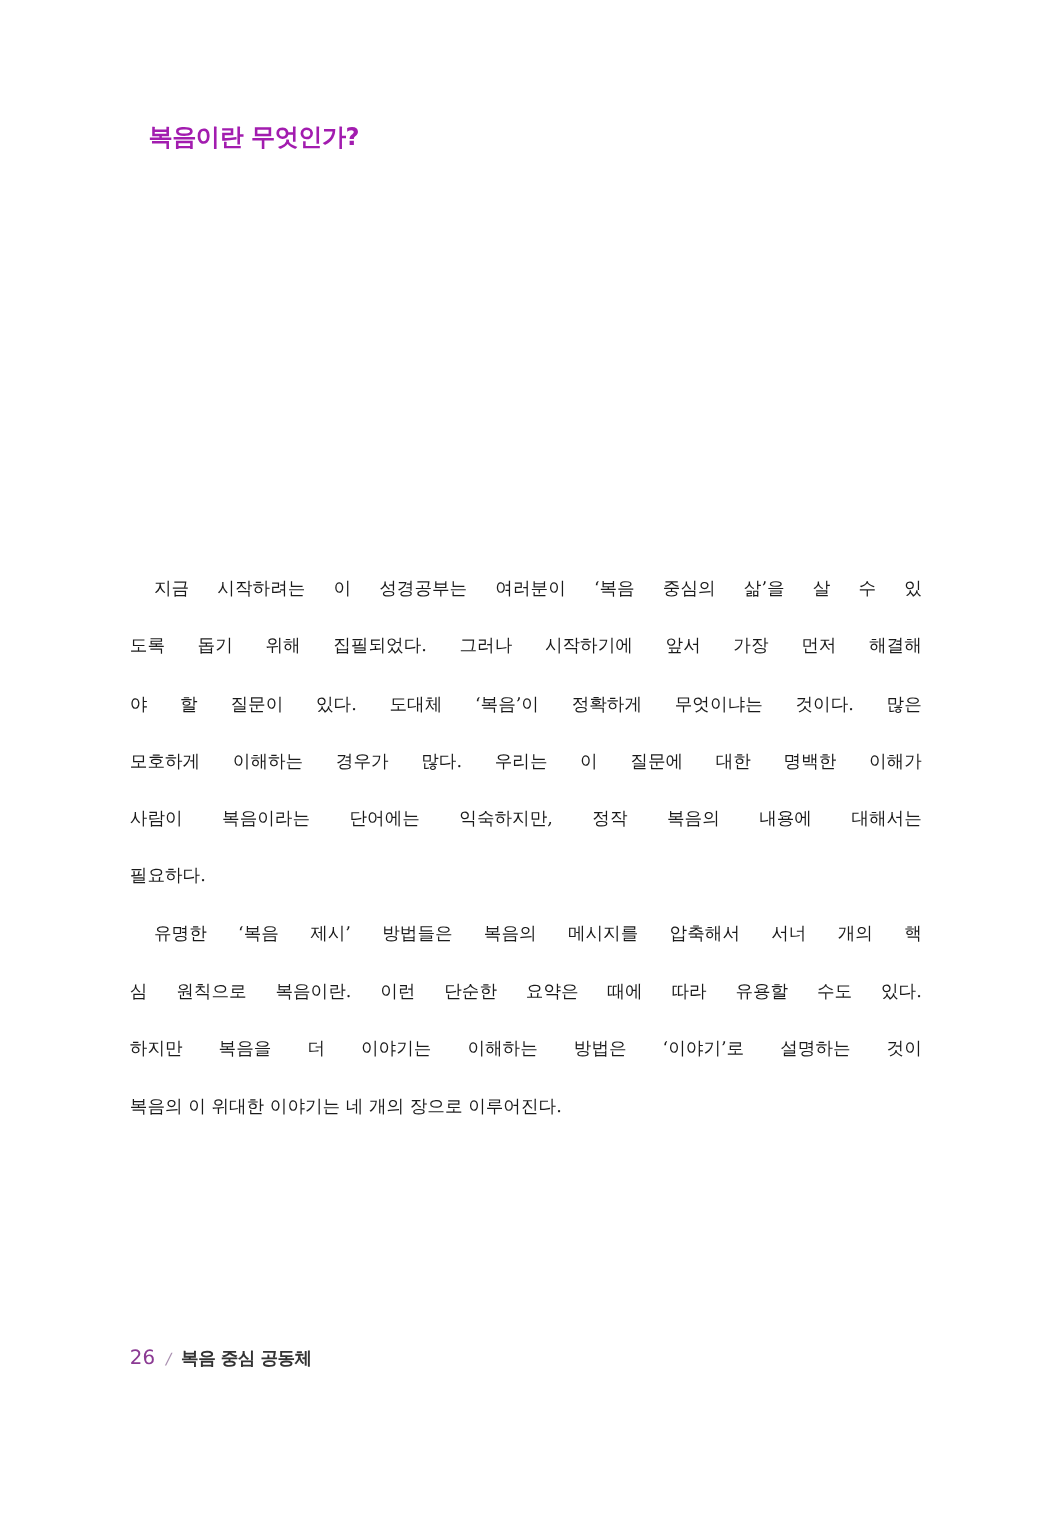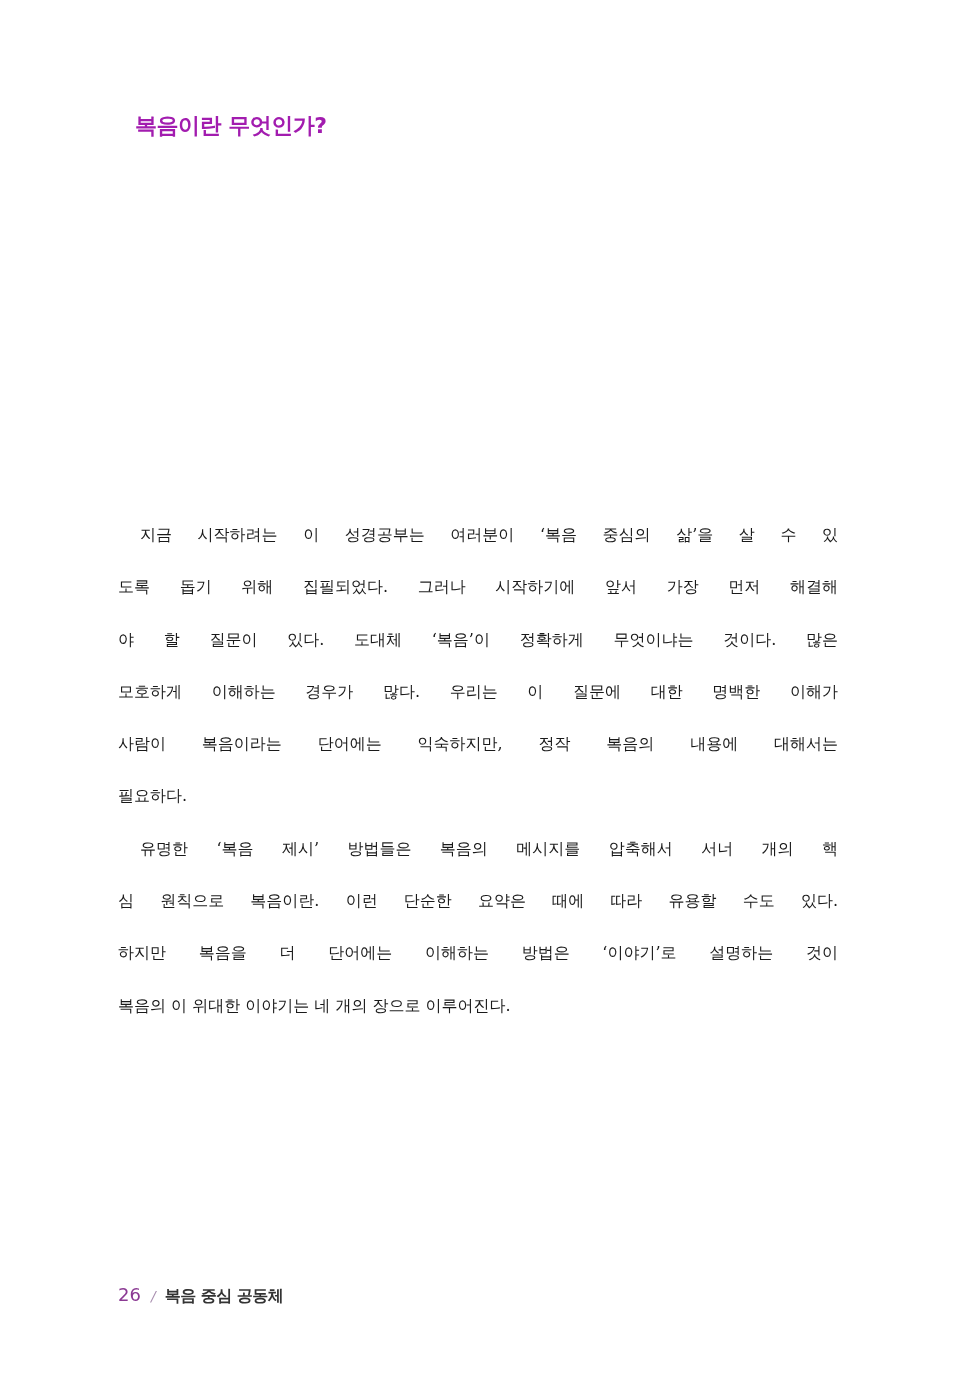--- a/index.html
+++ b/index.html
@@ -37,21 +37,21 @@
     line-height: 52.3px;
     text-align: justify;
     text-align-last: justify;
     overflow: hidden;
   }
   .body-line.indent { text-indent: 22px; }
   .body-line.last { text-align-last: left; }
   .footer {
     position: absolute;
     left: 118px;
-    top: 1284px;
+    top: 1224px;
     display: flex;
     align-items: baseline;
     font-family: "DejaVu Sans", "Liberation Sans", sans-serif;
   }
   .page-number {
     color: #8b3a93;
     font-size: 18px;
     font-weight: 400;
   }
   .separator {
@@ -79,21 +79,21 @@
       <div class="body-line indent">지금 시작하려는 이 성경공부는 여러분이 ‘복음 중심의 삶’을 살 수 있</div>
       <div class="body-line">도록 돕기 위해 집필되었다. 그러나 시작하기에 앞서 가장 먼저 해결해</div>
       <div class="body-line">야 할 질문이 있다. 도대체 ‘복음’이 정확하게 무엇이냐는 것이다. 많은</div>
       <div class="body-line">모호하게 이해하는 경우가 많다. 우리는 이 질문에 대한 명백한 이해가</div>
       <div class="body-line">사람이 복음이라는 단어에는 익숙하지만, 정작 복음의 내용에 대해서는</div>
       <div class="body-line last">필요하다.</div>
     </div>
     <div>
       <div class="body-line indent">유명한 ‘복음 제시’ 방법들은 복음의 메시지를 압축해서 서너 개의 핵</div>
       <div class="body-line">심 원칙으로 복음이란. 이런 단순한 요약은 때에 따라 유용할 수도 있다.</div>
-      <div class="body-line">하지만 복음을 더 단어에는 이해하는 방법은 ‘이야기’로 설명하는 것이</div>
+      <div class="body-line">하지만 복음을 더 이야기는 이해하는 방법은 ‘이야기’로 설명하는 것이</div>
       <div class="body-line last">복음의 이 위대한 이야기는 네 개의 장으로 이루어진다.</div>
     </div>
   </div>
 
   <div class="footer">
     <span class="page-number">26</span>
     <span class="separator">/</span>
     <span class="book-title">복음 중심 공동체</span>
   </div>
 

